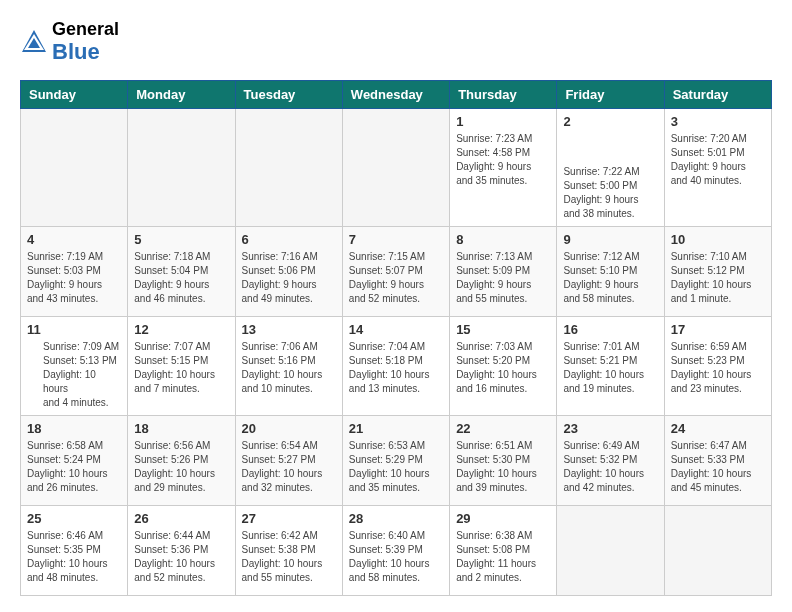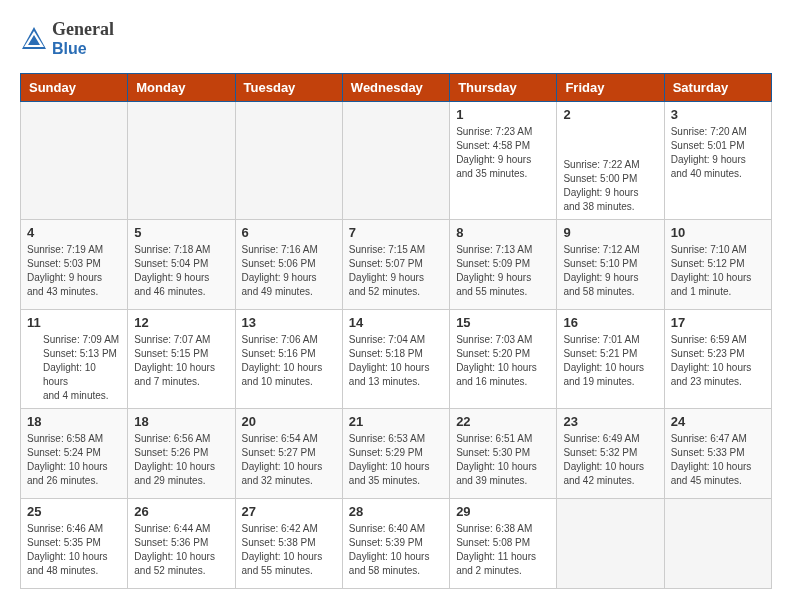--- a/index.html
+++ b/index.html
@@ -22,25 +22,24 @@
       gap: 4px;
     }
     .logo-text {
       display: flex;
       flex-direction: column;
       line-height: 1.1;
     }
     .logo-general {
       font-size: 18px;
       font-weight: bold;
-      color: #404040;
-      font-family: Liberation Serif, serif;
+      color: #000000;
     }
     .logo-blue {
-      font-size: 16px;
+      font-size: 22px;
       font-weight: bold;
       color: #2a6db5;
     }
     .logo-icon {
       width: 28px;
       height: 28px;
     }
     .title-section {
       text-align: right;
     }
@@ -52,21 +51,21 @@
     .calendar-subtitle {
       font-size: 16px;
       color: #555;
     }
     table {
       width: 100%;
       border-collapse: collapse;
       table-layout: fixed;
     }
     th {
-      background-color: #c2410c;
+      background-color: #0f766e;
       color: white;
       text-align: left;
       padding: 6px 8px;
       font-size: 13px;
       font-weight: bold;
       border: 1px solid #1a5a9a;
     }
     td {
       vertical-align: top;
       border: 1px solid #ccc;

